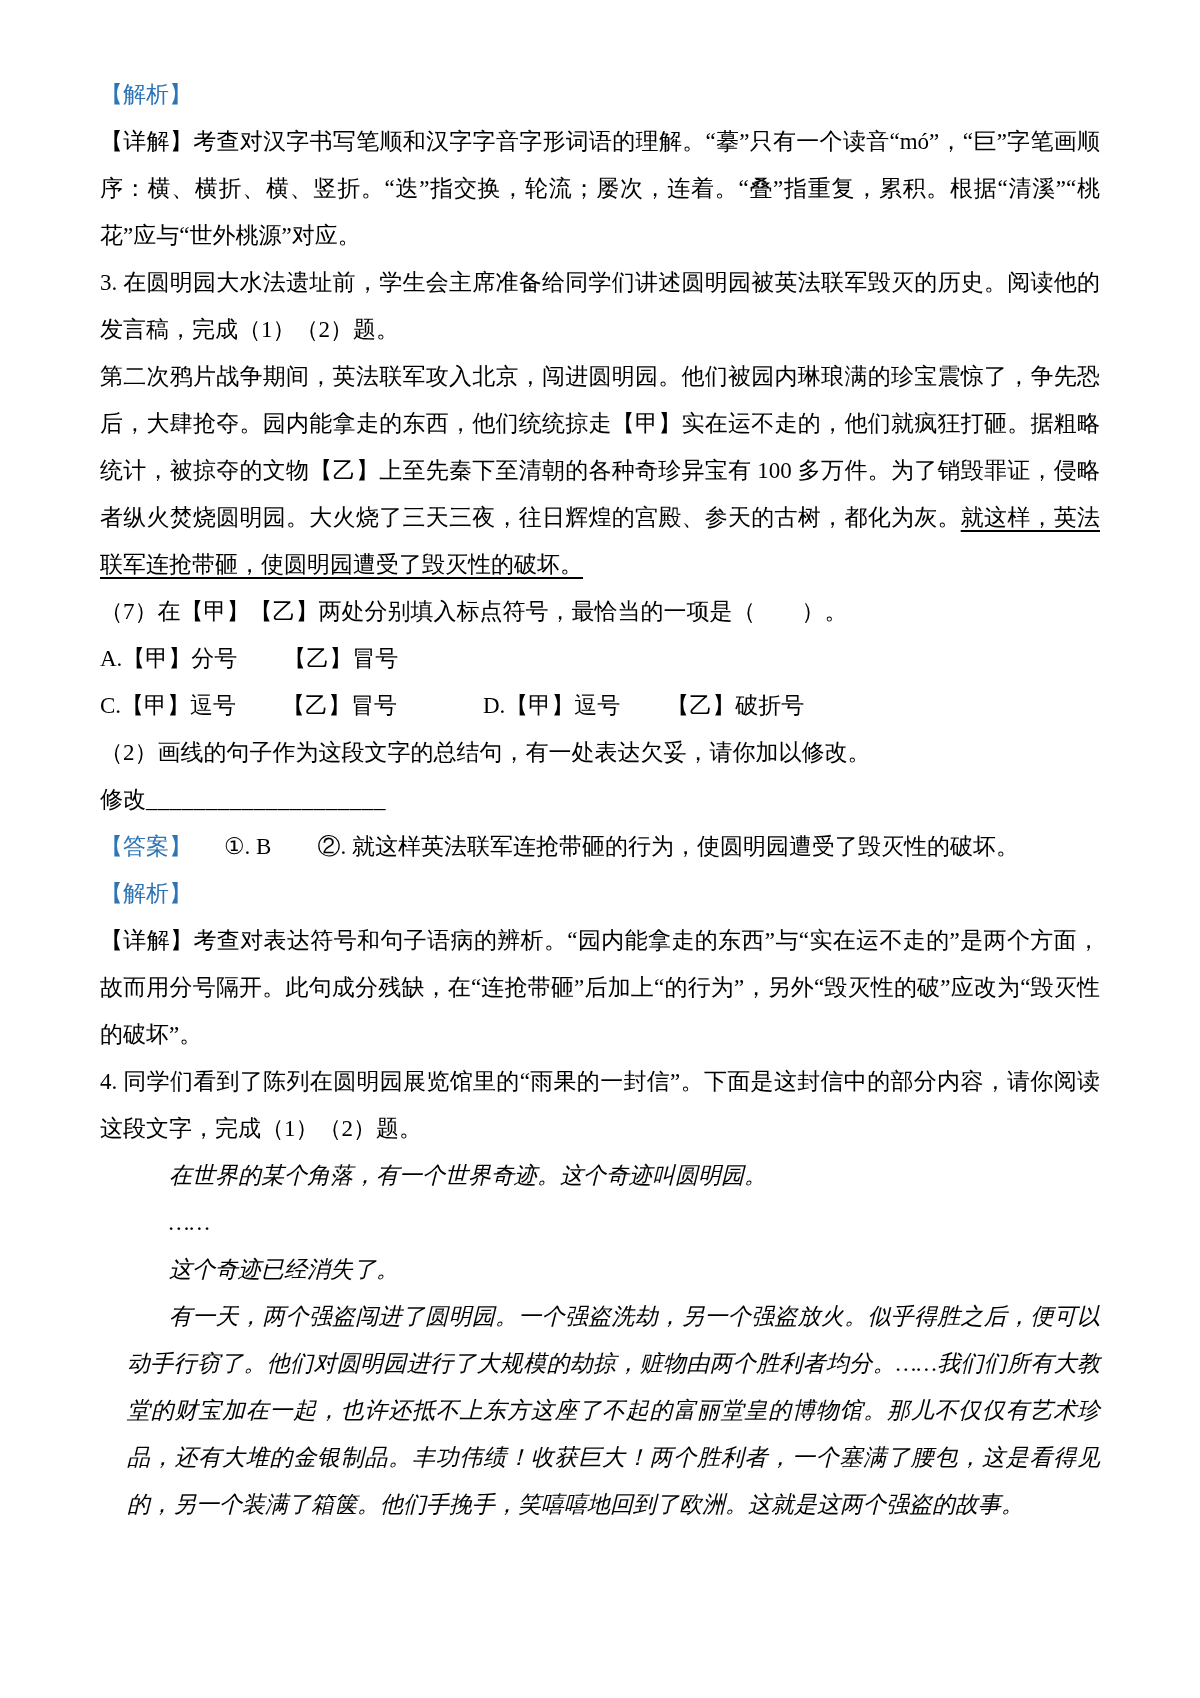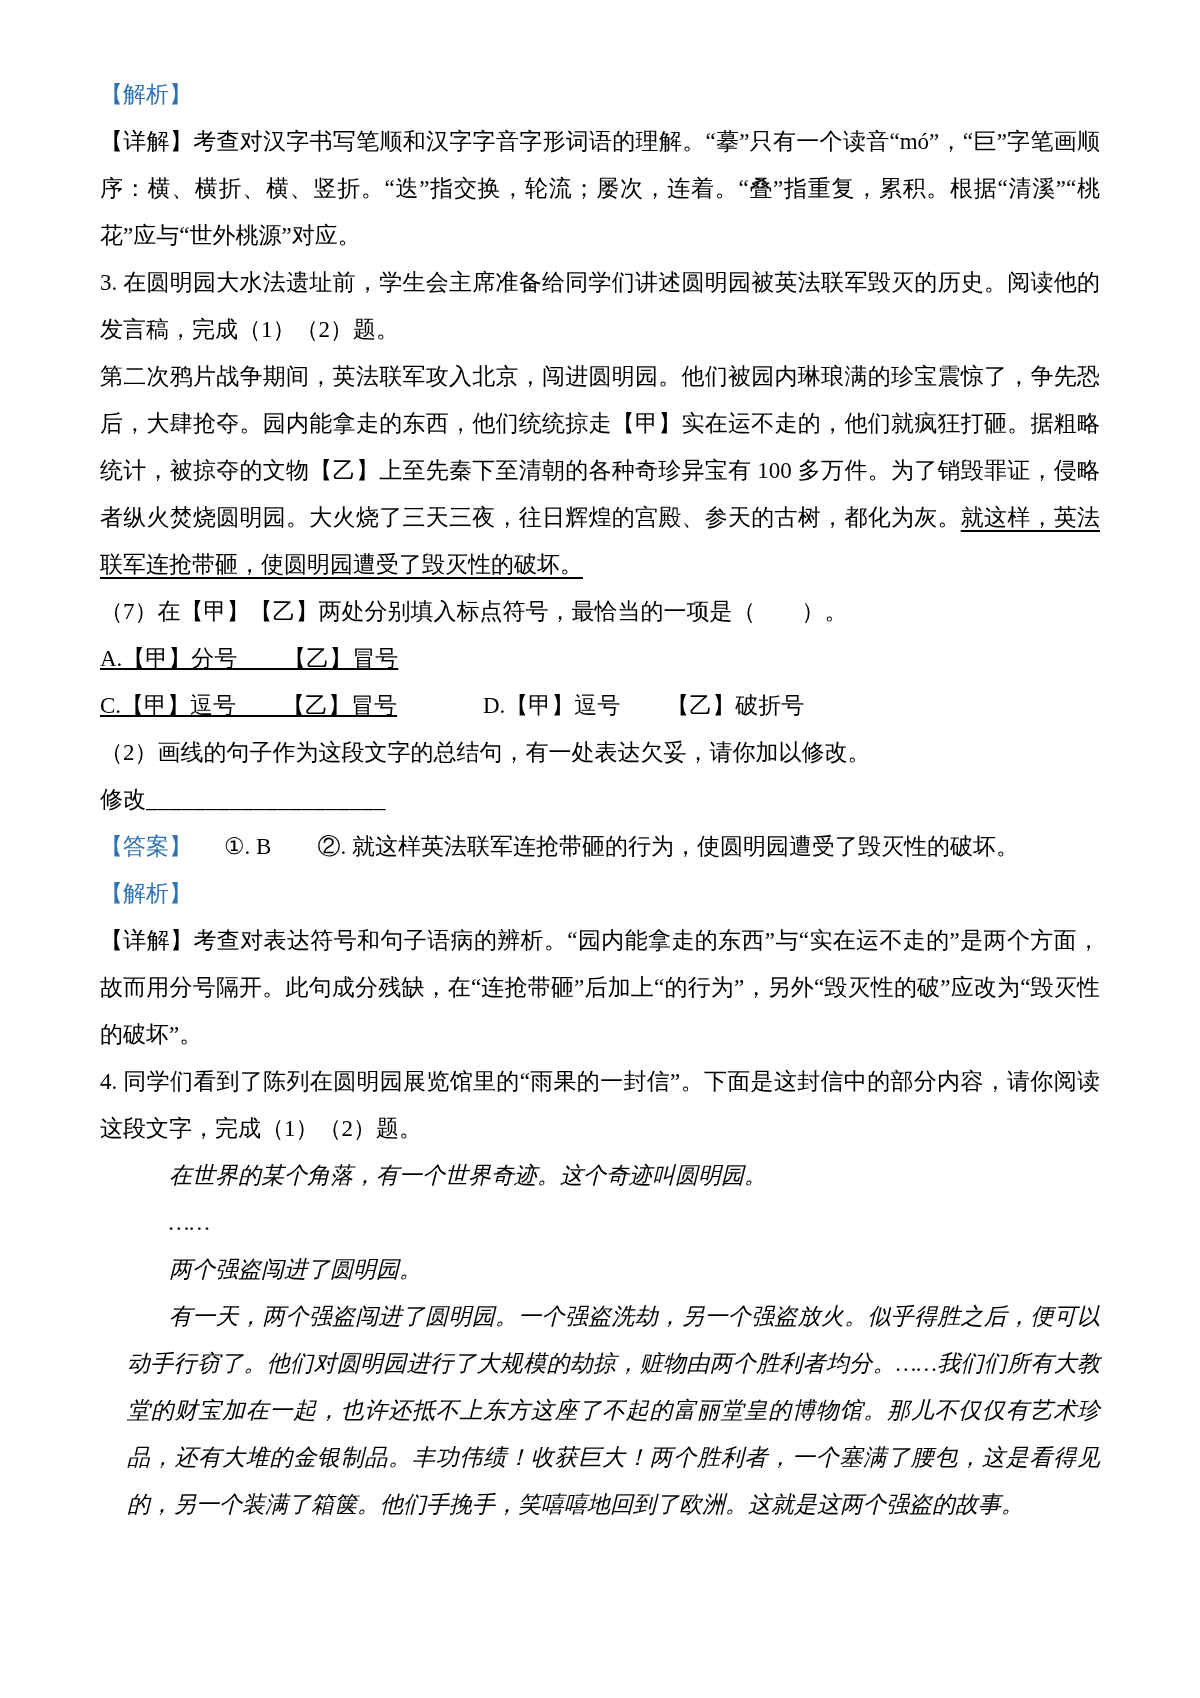--- a/index.html
+++ b/index.html
@@ -21,21 +21,21 @@
     line-height: 47px;
     text-align: justify;
     word-break: break-all;
   }
   .blue { color: var(--label-blue, #2E74B5); }
   .underline {
     text-decoration: underline;
     text-underline-offset: 5px;
   }
   .options { display: flex; }
-  .opt-left { display: inline-block; flex: 0 0 auto; width: 383px; text-decoration: underline; }
+  .opt-left { display: inline-block; flex: 0 0 auto; width: 383px; }
   .answer-text { margin-left: 32px; }
   .blank { letter-spacing: 0.5px; }
   .letter .line {
     font-style: italic;
     margin-left: 27px;
     text-indent: 42px;
   }
 </style>
 </head>
 <body>
@@ -69,17 +69,17 @@
 
   <p class="line"><span class="blue">【解析】</span></p>
 
   <p class="line">【详解】考查对表达符号和句子语病的辨析。“园内能拿走的东西”与“实在运不走的”是两个方面，故而用分号隔开。此句成分残缺，在“连抢带砸”后加上“的行为”，另外“毁灭性的破”应改为“毁灭性的破坏”。</p>
 
   <p class="line">4. 同学们看到了陈列在圆明园展览馆里的“雨果的一封信”。下面是这封信中的部分内容，请你阅读这段文字，完成（1）（2）题。</p>
 
   <div class="letter">
     <p class="line">在世界的某个角落，有一个世界奇迹。这个奇迹叫圆明园。</p>
     <p class="line">……</p>
-    <p class="line">两个强盗闯进了圆明园。</p>
+    <p class="line">这个奇迹已经消失了。</p>
     <p class="line">有一天，两个强盗闯进了圆明园。一个强盗洗劫，另一个强盗放火。似乎得胜之后，便可以动手行窃了。他们对圆明园进行了大规模的劫掠，赃物由两个胜利者均分。……我们们所有大教堂的财宝加在一起，也许还抵不上东方这座了不起的富丽堂皇的博物馆。那儿不仅仅有艺术珍品，还有大堆的金银制品。丰功伟绩！收获巨大！两个胜利者，一个塞满了腰包，这是看得见的，另一个装满了箱箧。他们手挽手，笑嘻嘻地回到了欧洲。这就是这两个强盗的故事。</p>
   </div>
 
 </div>
 
 </body></html>

